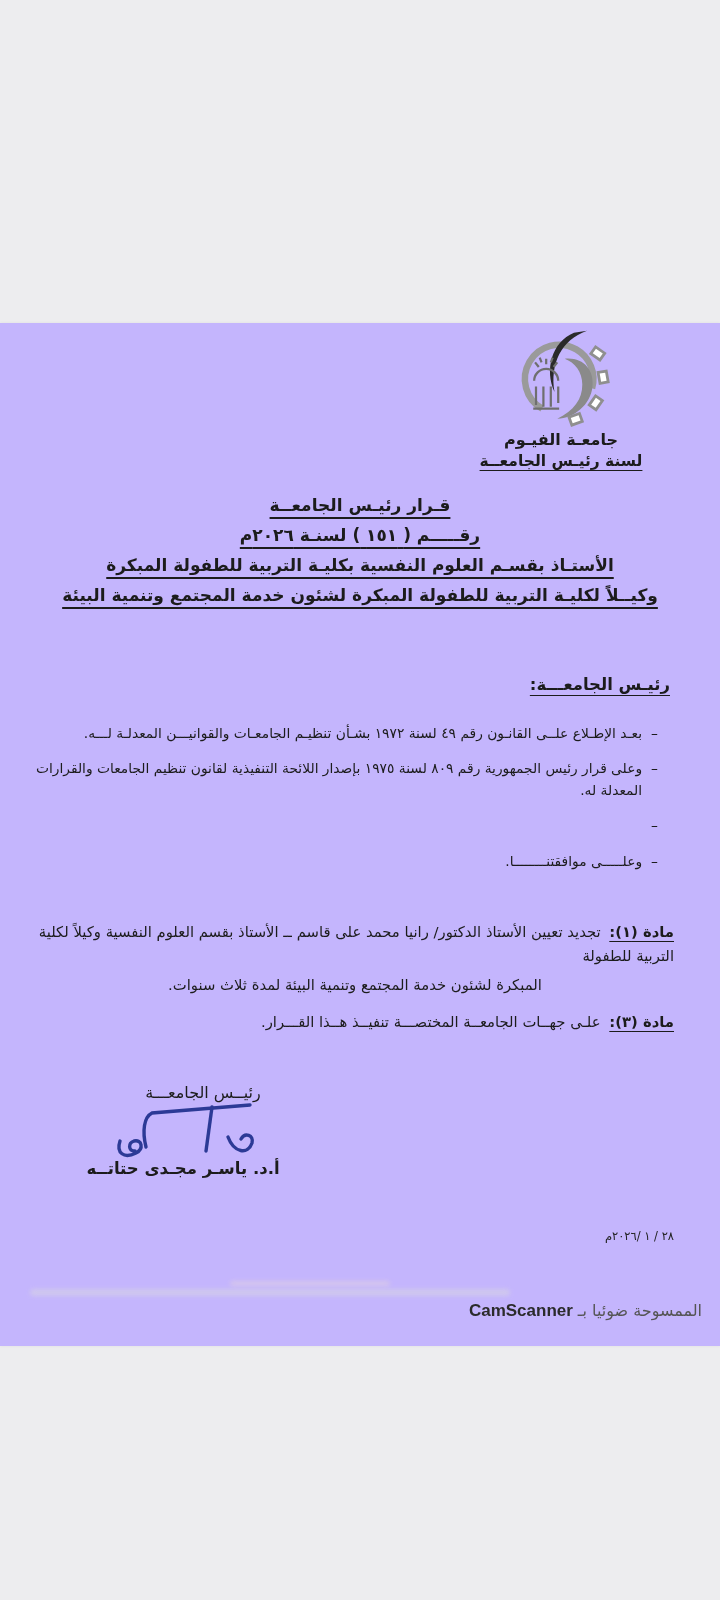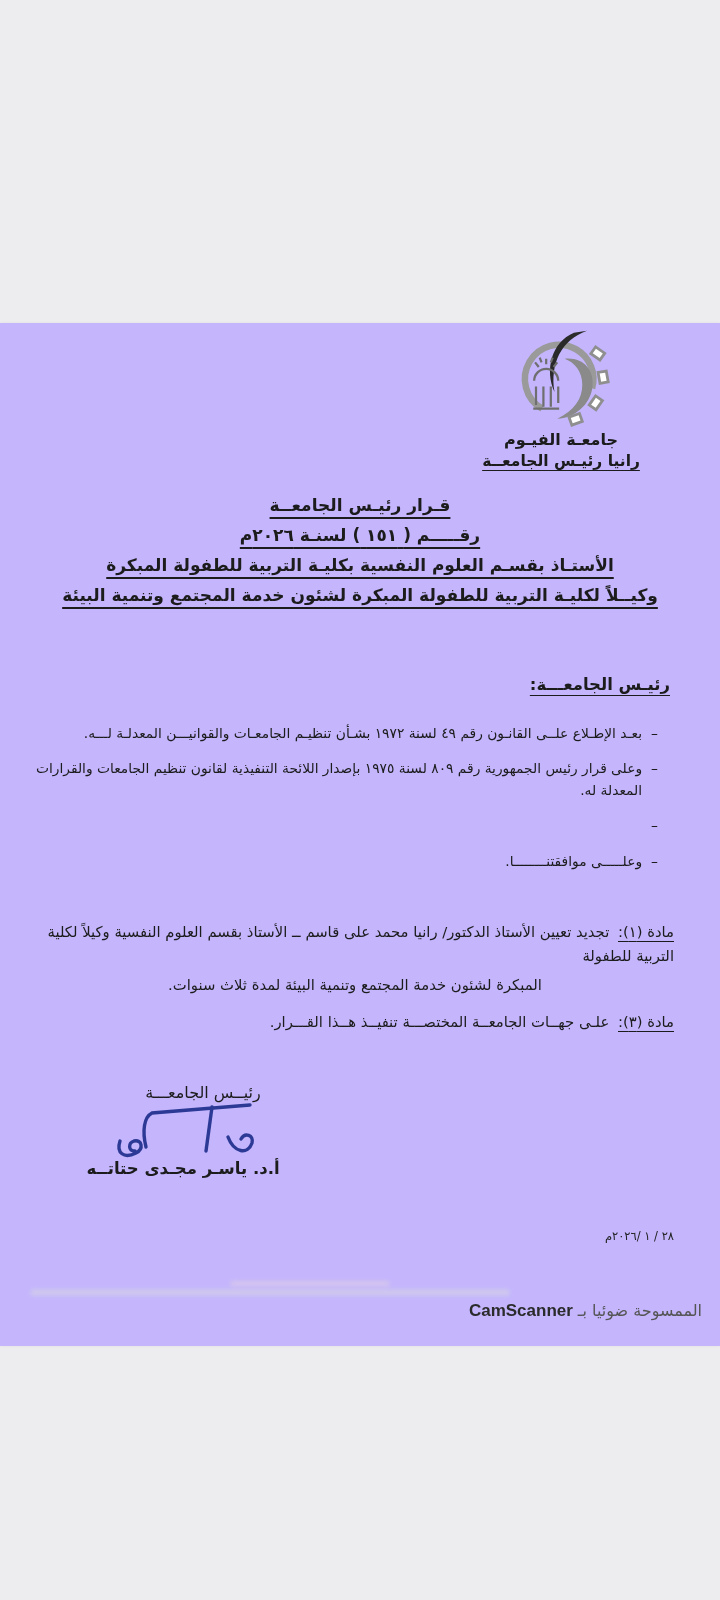--- a/index.html
+++ b/index.html
@@ -24,21 +24,21 @@
                     text-decoration:underline;text-underline-offset:5px;}
   .bullets{position:absolute;top:400px;right:62px;left:28px;font-size:13.8px;}
   .bullet-row{display:flex;margin-bottom:14px;line-height:1.55;}
   .bullet-row .dash{margin-left:9px;flex:0 0 auto;}
   
   .res-heading{position:absolute;top:558px;left:40px;width:640px;text-align:center;
                font-size:17px;font-weight:bold;text-decoration:underline;
                text-underline-offset:6px;letter-spacing:1px;}
   .articles{position:absolute;top:597px;right:46px;left:36px;font-size:14.8px;}
   .article{margin-bottom:13px;line-height:1.6;}
-  .article .label{font-weight:normal;text-decoration:underline;text-underline-offset:4px;margin-left:4px;}
+  .article .label{font-weight:bold;text-decoration:underline;text-underline-offset:4px;margin-left:4px;}
   .article .cont{text-align:center;margin-top:6px;}
   
   .sig-title{position:absolute;top:760px;left:128px;width:150px;text-align:center;font-size:16px;}
   .sig-mark{position:absolute;top:778px;left:108px;}
   .sig-name{position:absolute;top:836px;left:68px;width:230px;text-align:center;
             font-size:16.5px;font-weight:bold;}
   
   .doc-date{position:absolute;top:906px;right:46px;font-size:11.5px;color:#222;}
   .smudge{position:absolute;background:#ddd;opacity:.45;border-radius:4px;filter:blur(2px);}
   .smudge-1{top:966px;left:30px;width:480px;height:7px;}
@@ -67,21 +67,21 @@
         <path d="M88,2 C60,12 48,38 53,68 C42,44 50,14 74,4 Z" fill="#2a2a2a"></path>
         <path d="M64,32 C84,30 96,44 94,62 C92,82 74,96 56,97 C74,88 83,76 83,60 C83,46 75,36 64,32 Z" fill="#8a8a8a"></path>
         <g stroke="#6f6f6f" stroke-width="2.4" fill="none">
           <path d="M31,56 A13,13 0 0 1 57,56"></path>
           <path d="M44,38 L44,32 M36,41 L32,36 M52,41 L56,36 M39,36 L37,31 M49,36 L51,31"></path>
           <path d="M33,62 L33,82 M41,62 L41,84 M49,62 L49,84 M57,62 L57,80"></path>
           <path d="M30,86 L58,86"></path>
         </g>
       </svg>
       <div class="univ-name">جامعـة الفيـوم</div>
-      <div class="office-name">رانيا رئيـس الجامعــة</div>
+      <div class="office-name">لسنة رئيـس الجامعــة</div>
     </div>
 
     <div class="title-block">
       <div class="title-line">قـرار رئيـس الجامعــة</div>
       <div class="title-line num-line">
         <span>رقـــــم (</span>
         <span>١٥١</span>
         <span>) لسنـة ٢٠٢٦م</span>
       </div>
       <div class="title-line">الأستـاذ بقسـم العلوم النفسية بكليـة التربية للطفولة المبكرة</div>

